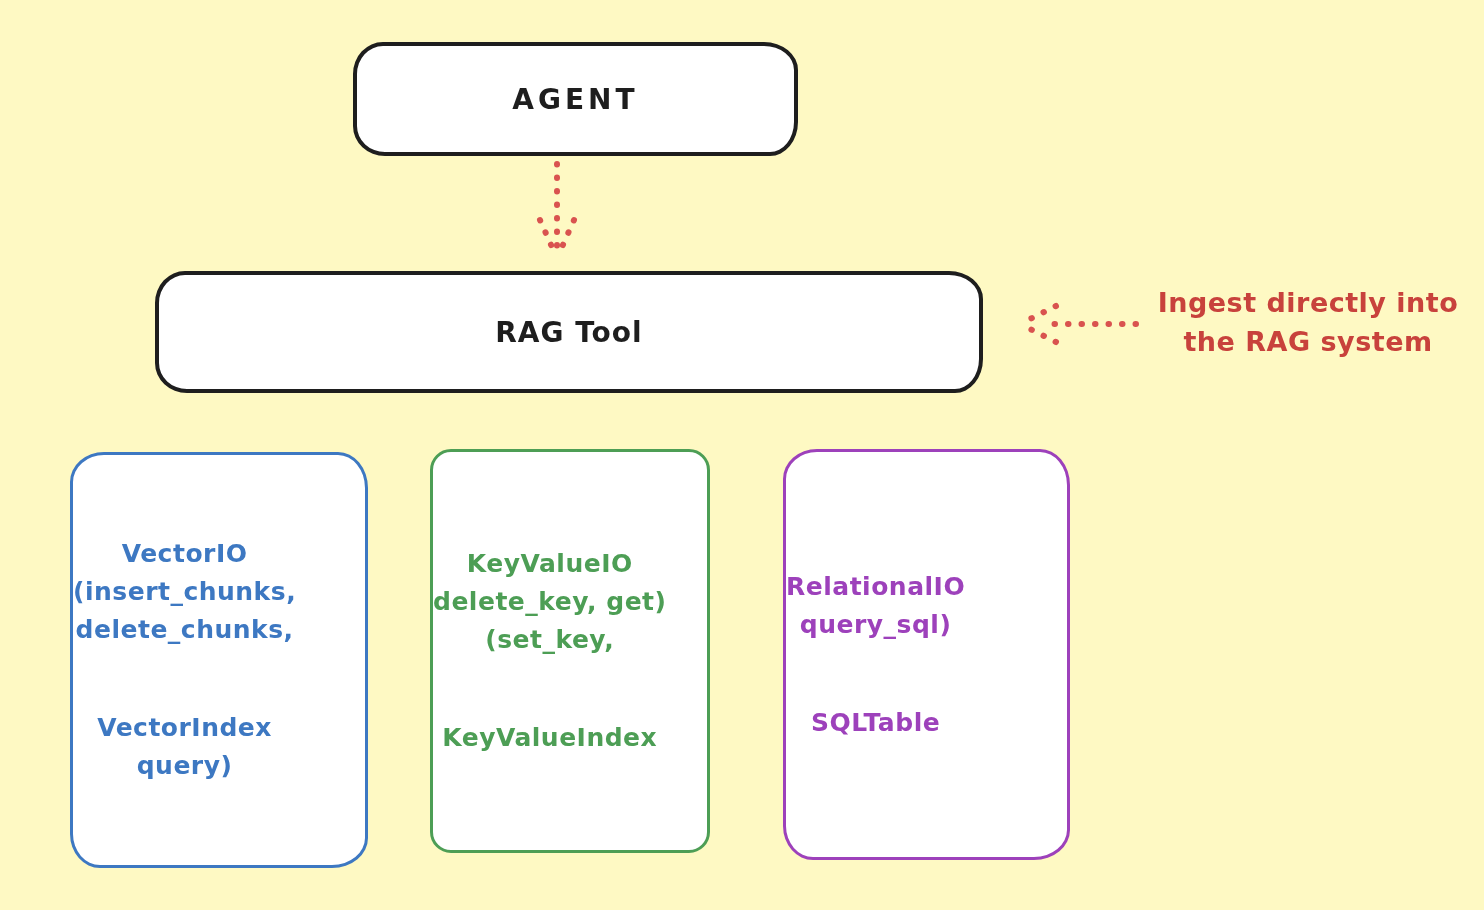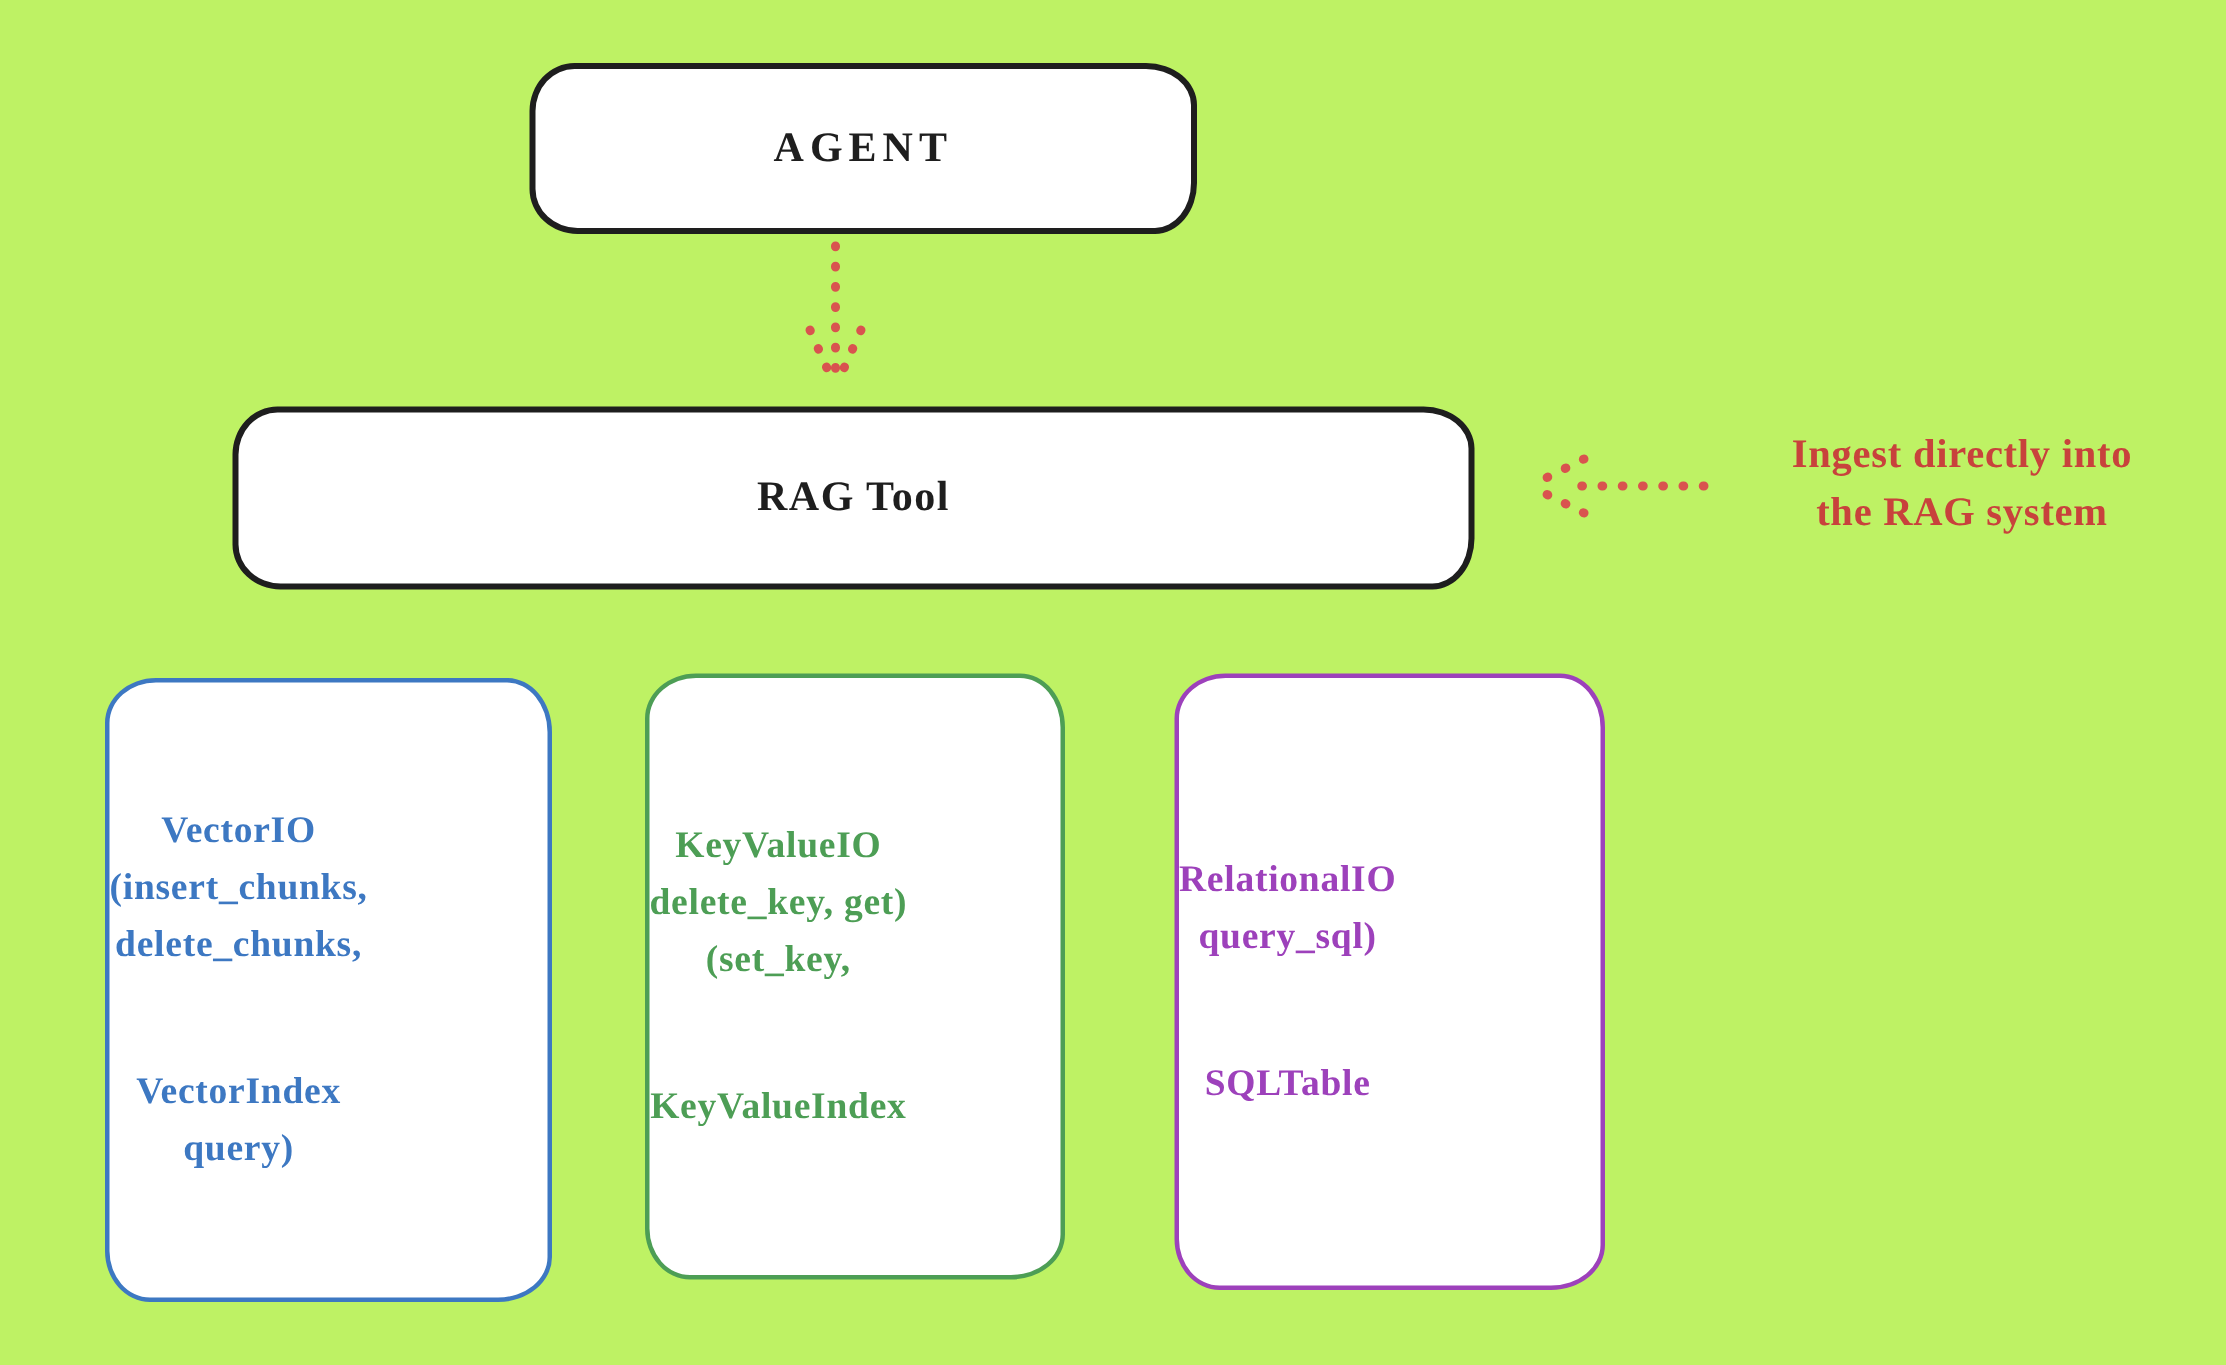--- a/index.html
+++ b/index.html
@@ -5,23 +5,22 @@
   html, body {
     margin: 0;
     padding: 0;
     background: #ffffff;
     font-family: "DejaVu Sans", sans-serif;
   }
   .canvas {
     position: relative;
     width: 1484px;
     height: 910px;
-    background: #bef264;
+    background: #fef9c3;
     overflow: hidden;
-    font-family: Liberation Serif, serif;
   }
   .node {
     position: absolute;
     box-sizing: border-box;
     background: #ffffff;
     display: flex;
     align-items: center;
     justify-content: center;
     text-align: center;
   }
@@ -113,21 +112,21 @@
   <div class="io-box io-box-vector" style="border-color: rgb(61, 120, 194);">
     <div class="io-text" style="color: rgb(61, 120, 194);">
       <span class="io-line">VectorIO</span>
       <span class="io-line">(insert_chunks,</span>
       <span class="io-line">delete_chunks,</span>
       <span class="io-line index-label">VectorIndex</span>
       <span class="io-line">query)</span>
     </div>
   </div>
 
-  <div class="io-box io-box-keyvalue" style="border-color: rgb(77, 158, 85);">
+  <div class="io-box io-box-keyvalue" style="border-color: rgb(77, 158, 85); border-radius: 21px;">
     <div class="io-text" style="color: rgb(77, 158, 85);">
       <span class="io-line">KeyValueIO</span>
       <span class="io-line">delete_key, get)</span>
       <span class="io-line">(set_key,</span>
       <span class="io-line index-label">KeyValueIndex</span>
     </div>
   </div>
 
   <div class="io-box io-box-relational" style="border-color: rgb(157, 65, 187);">
     <div class="io-text" style="color: rgb(157, 65, 187);">

